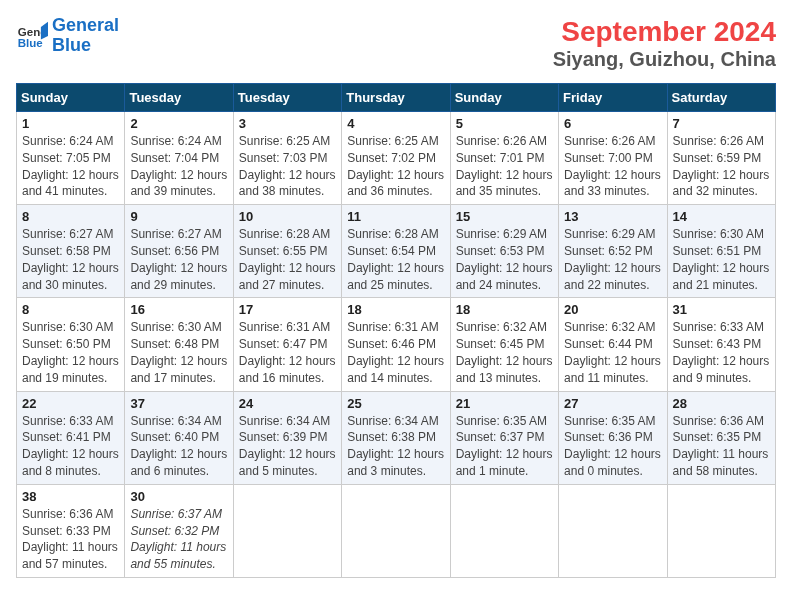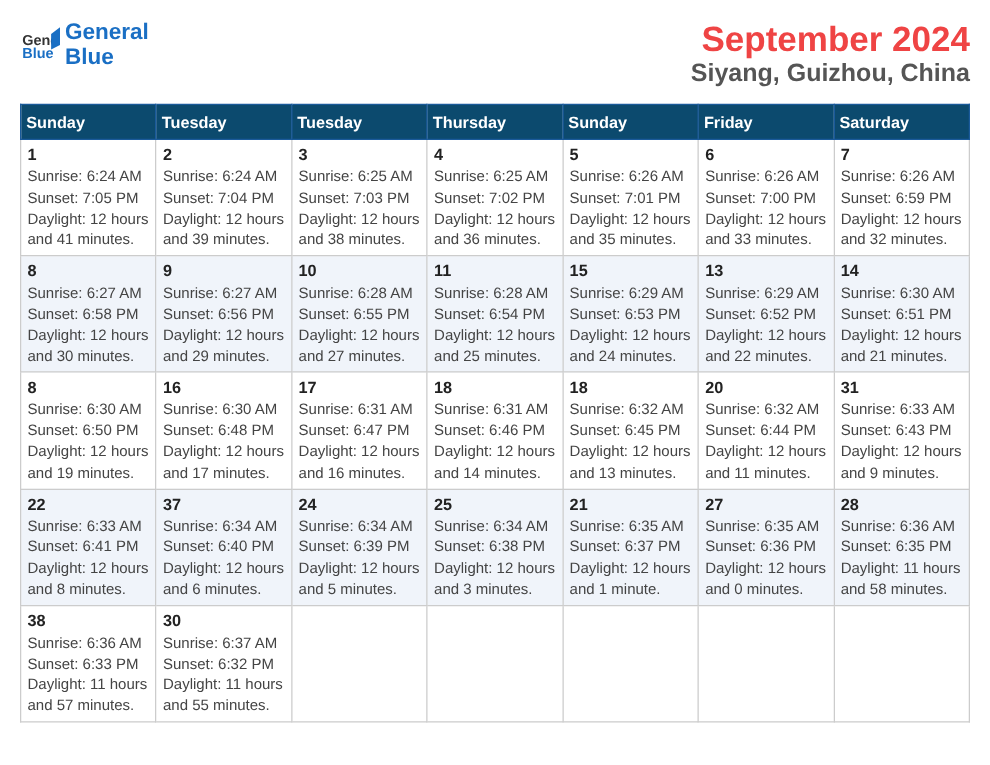--- a/index.html
+++ b/index.html
@@ -331,21 +331,21 @@
       <tr>
         <td>
           <span class="day-num">38</span>
           <div class="day-info" style="white-space: pre-line;">Sunrise: 6:36 AM
 Sunset: 6:33 PM
 Daylight: 11 hours
 and 57 minutes.</div>
         </td>
         <td>
           <span class="day-num">30</span>
-          <div class="day-info" style="white-space: pre-line;">Sunrise: 6:37 AM
+          <div class="day-info" style="white-space: pre-line; font-style: italic;">Sunrise: 6:37 AM
 Sunset: 6:32 PM
 Daylight: 11 hours
 and 55 minutes.</div>
         </td>
         <td class="empty"></td>
         <td class="empty"></td>
         <td class="empty"></td>
         <td class="empty"></td>
         <td class="empty"></td>
       </tr>

